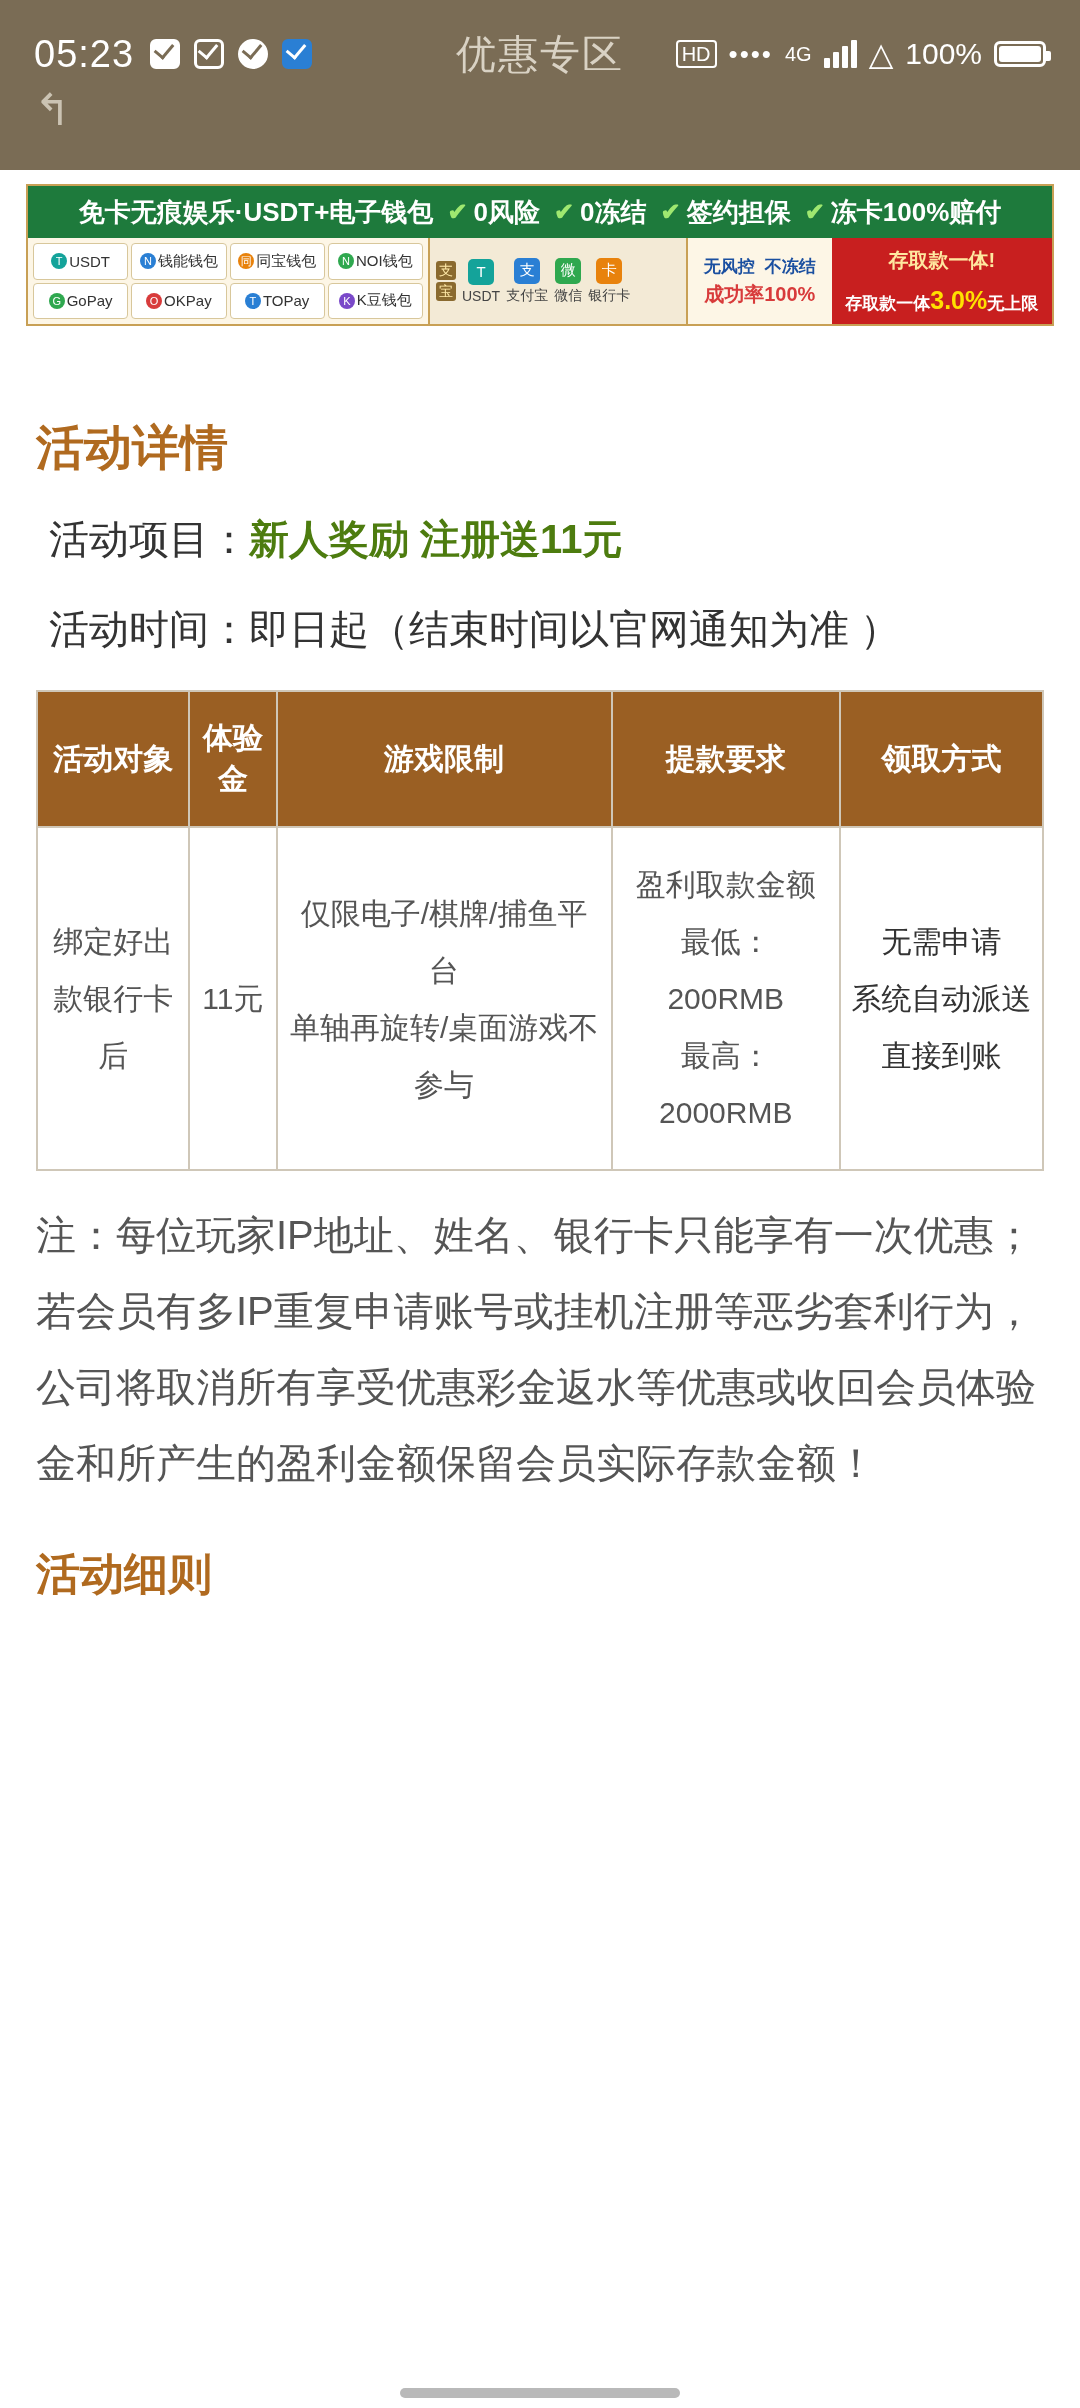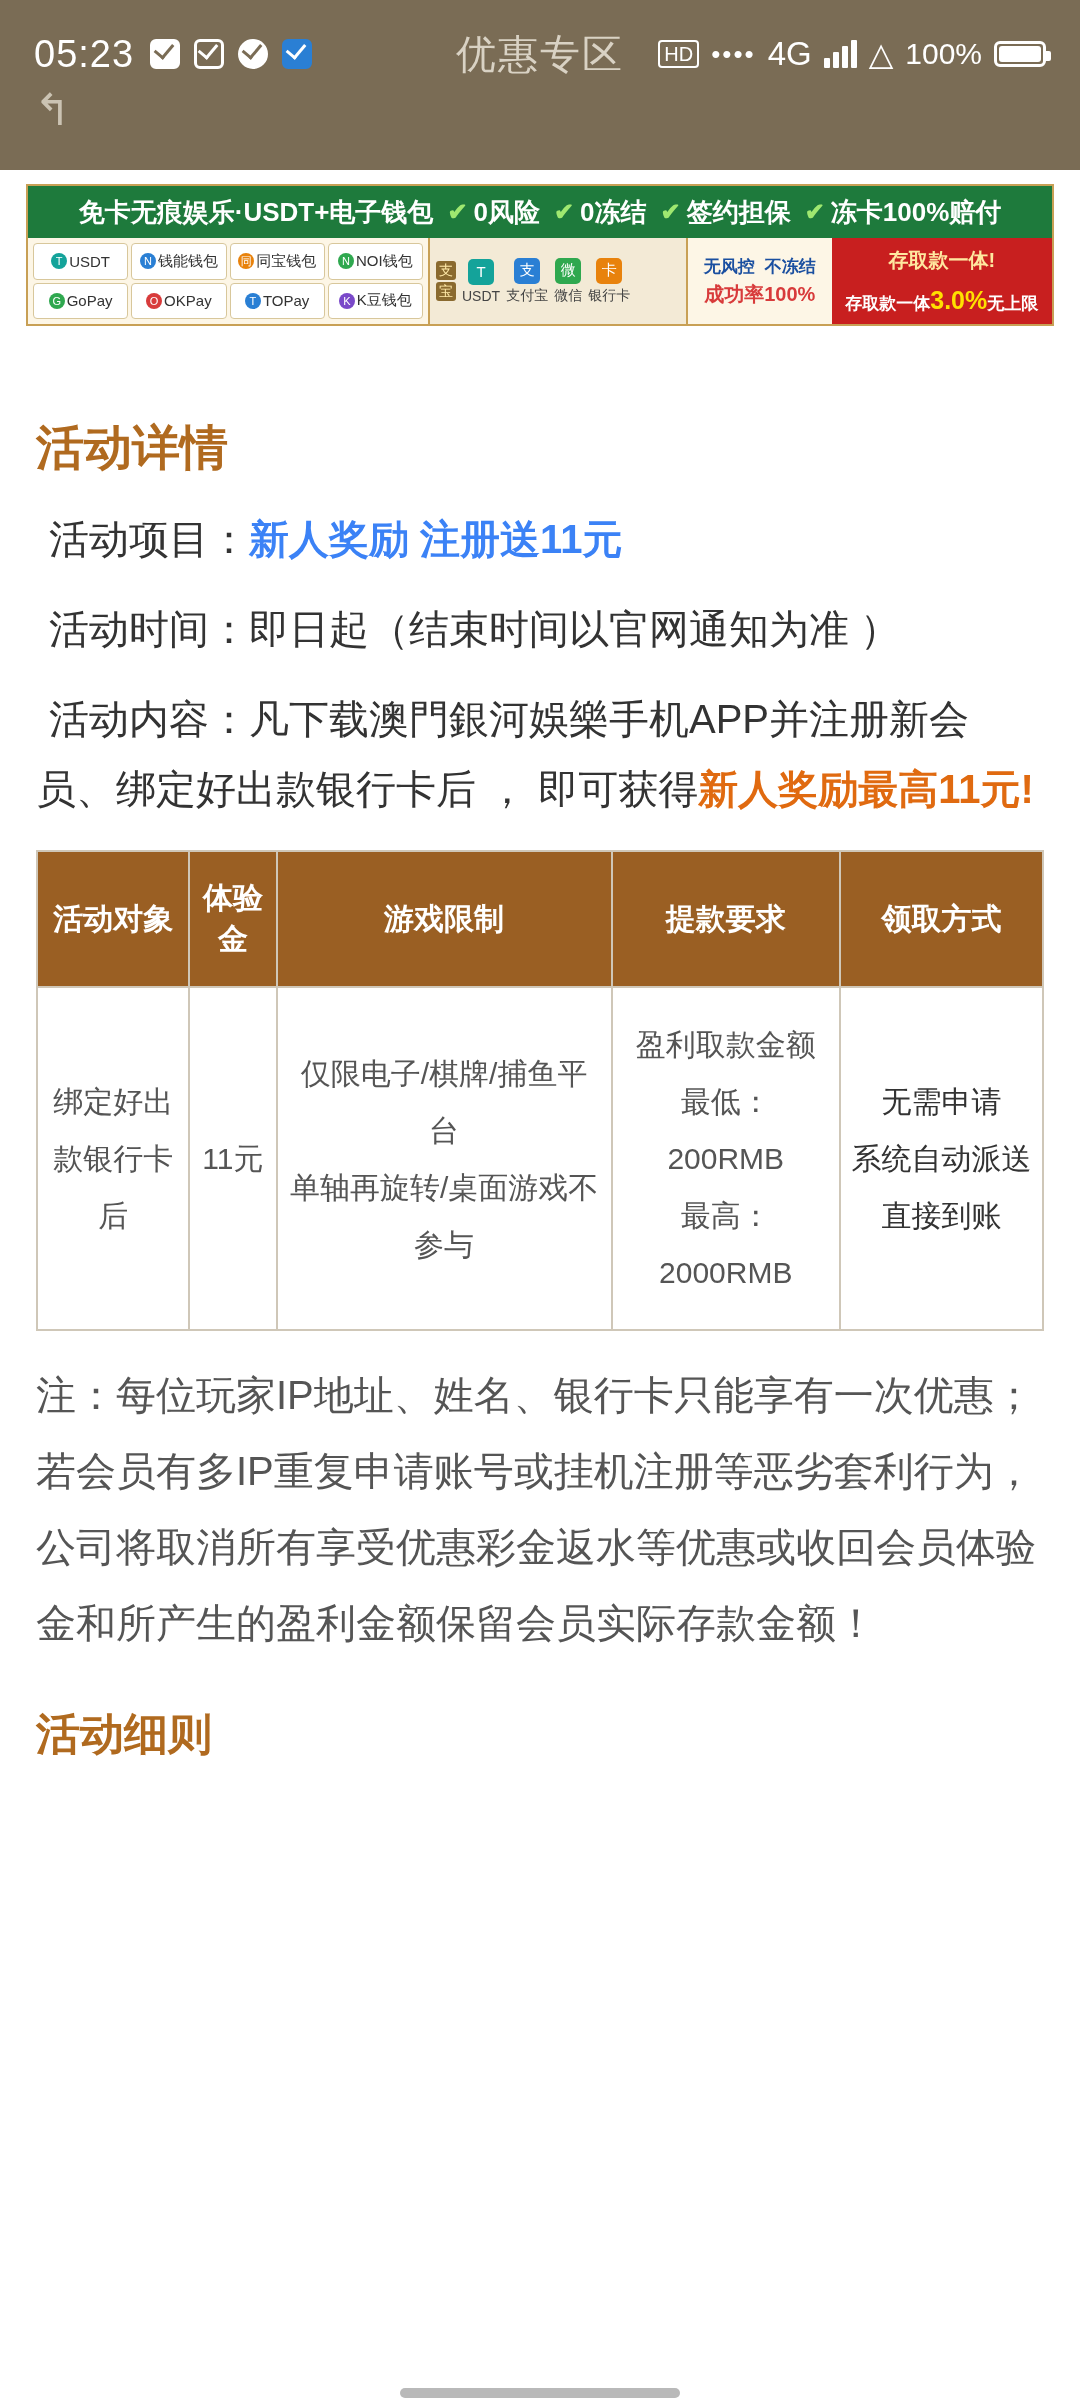--- a/index.html
+++ b/index.html
@@ -246,21 +246,21 @@
     font-weight: bold;
     margin: 90px 0 24px 0;
   }
   .p-line {
     font-size: 40px;
     color: #333333;
     line-height: 1.75;
     margin: 20px 0;
   }
   .p-line .label { color: #333333; margin-left: 13px; }
-  .hl { color: #3b82f6; font-weight: bold; }
+  .hl { color: #4d7c0f; font-weight: bold; }
   .hl2 { color: #e06a10; font-weight: bold; }
 
   
   table.promo {
     width: 100%;
     border-collapse: collapse;
     margin-top: 26px;
     table-layout: fixed;
   }
   table.promo th {
@@ -331,21 +331,21 @@
           <i class="tick"></i>
         </span>
       <span class="sb-chip blue">
           <i class="tick"></i>
         </span>
     </div>
     <div class="sb-title">优惠专区</div>
     <div class="sb-right">
       <span class="hd-badge">HD</span>
       <span class="dots">••••</span>
-      <span style="font-size:33px;">4G</span>
+      <span style="font-size:20px;">4G</span>
       <span class="sig-bars">
           <i></i>
           <i></i>
           <i></i>
           <i></i>
         </span>
       <span class="wifi">△</span>
       <span>100%</span>
       <span class="battery">
           <i></i>
@@ -457,23 +457,20 @@
     <div class="h-title">活动详情</div>
 
     <div class="p-line">
       <span class="label">活动项目：</span><span class="hl">新人奖励 注册送11元</span>
     </div>
 
     <div class="p-line">
       <span class="label">活动时间：</span><span>即日起（结束时间以官网通知为准 ）</span>
     </div>
 
-    <div class="p-line">
-      <span class="label">活动内容：</span><span>凡下载澳門銀河娛樂手机APP并注册新会员、绑定好出款银行卡后 ， 即可获得</span><span class="hl2">新人奖励最高11元!</span>
-    </div>
 
     <table class="promo">
       <colgroup>
         <col class="col-1">
           <col class="col-2">
           <col class="col-3">
           <col class="col-4">
           <col class="col-5">
       </colgroup>
       <thead>

